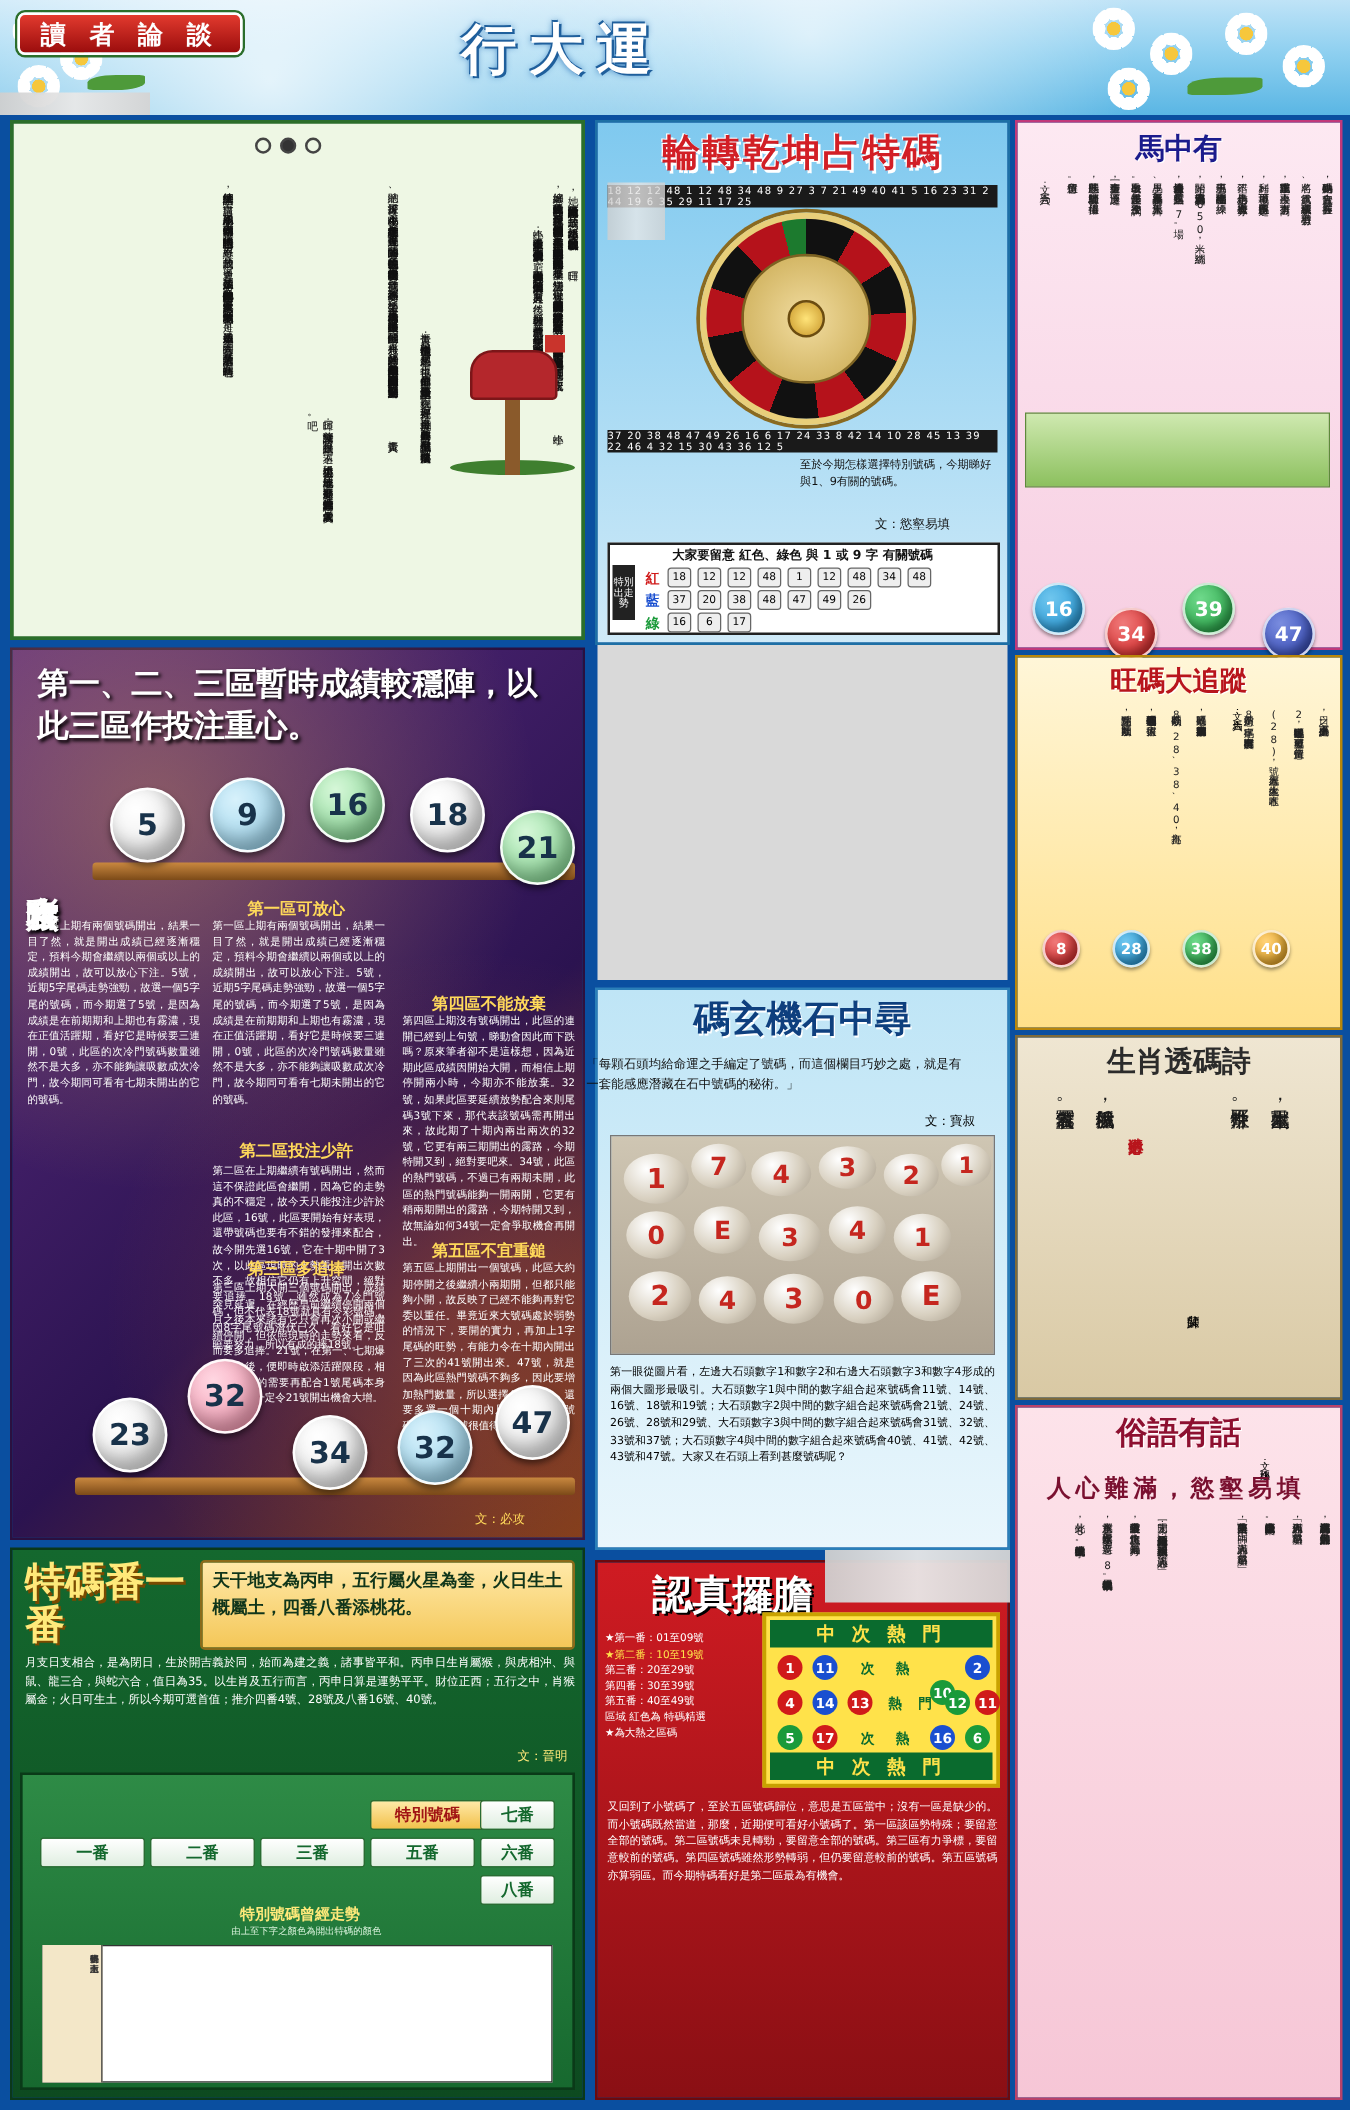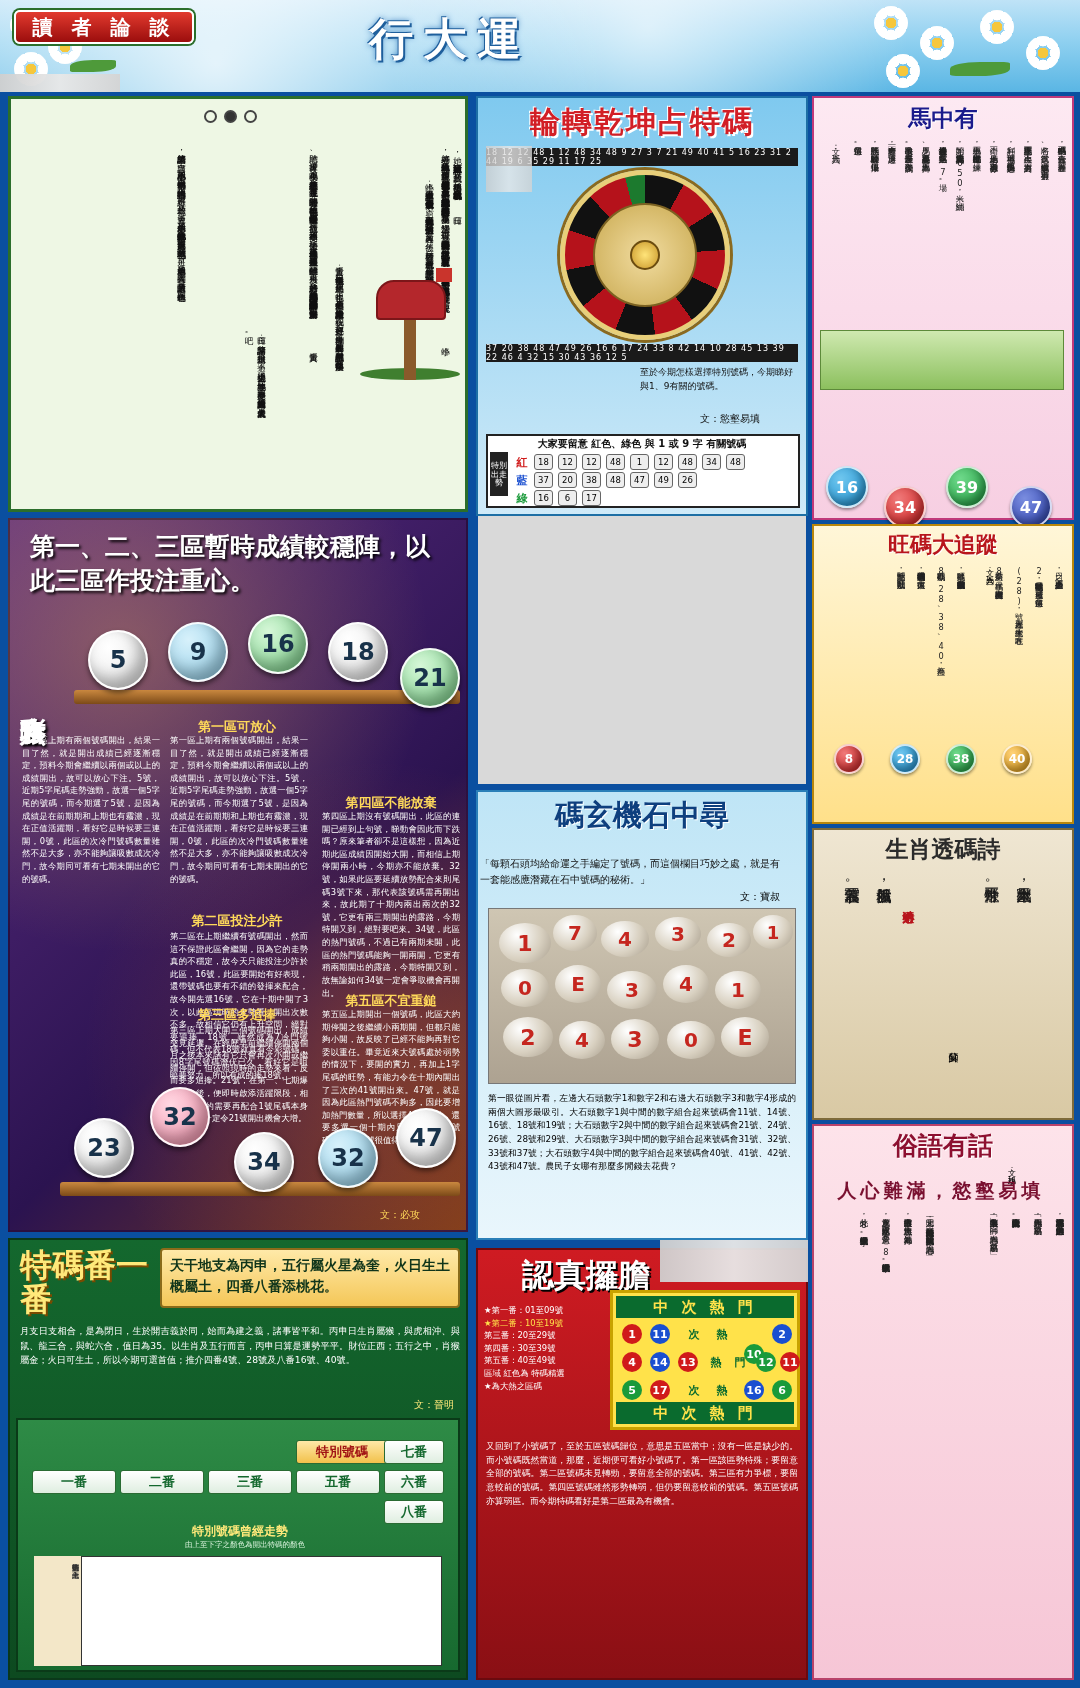--- a/index.html
+++ b/index.html
@@ -130,21 +130,21 @@
      box-shadow:inset -7px -9px 14px rgba(0,0,0,.3),0 3px 5px rgba(0,0,0,.5);}
   .stratCol{position:absolute;width:138px;font-size:8.4px;line-height:1.5;color:#fff;text-align:justify;}
   .stratH{color:#ffd95a;font-size:13px;font-weight:bold;text-align:center;margin:6px 0 3px;}
   #stratAuthor{left:380px;top:1208px;font-size:10px;color:#ffd95a;}
 
   
   #stones{left:476px;top:790px;width:332px;height:450px;
      background:linear-gradient(180deg,#bfe5f6,#e9f6fc);border:2px solid #2a7fb8;}
   #stonesTitle{left:482px;top:796px;width:320px;height:40px;font-size:29px;font-weight:bold;
      color:#0e3f7e;font-family:"DejaVu Serif","Liberation Serif",serif;text-shadow:1px 1px 0 #fff;}
-  #stonesQuote{left:480px;top:844px;width:308px;font-size:10px;line-height:1.6;color:#111;margin-top:12px;}
+  #stonesQuote{left:469px;top:844px;width:308px;font-size:10px;line-height:1.6;color:#111;}
   #stonesAuthor{left:740px;top:890px;font-size:10px;}
   #stonePic{left:488px;top:908px;width:308px;height:176px;border:1px solid #777;
      background:linear-gradient(180deg,#cfc6b3,#ada291);overflow:hidden;}
   .st{position:absolute;border-radius:50%;
       background:radial-gradient(circle at 35% 30%,#ffffff,#d8d0c0 55%,#a79d8c 100%);
       color:#c5261f;font-weight:bold;display:flex;align-items:center;justify-content:center;}
   #stonesBody{left:488px;top:1092px;width:308px;font-size:8.8px;line-height:1.55;text-align:justify;}
 
   
   #track{left:812px;top:524px;width:262px;height:300px;
@@ -173,21 +173,21 @@
   #sayingBig{left:836px;top:1176px;width:210px;height:30px;font-size:19px;font-weight:bold;
      color:#7a1030;letter-spacing:4px;}
   .sayCol{position:absolute;top:1212px;width:15px;font-size:8.4px;line-height:1.25;color:#222;}
 
   
   #fan{left:8px;top:1238px;width:460px;height:442px;
      background:linear-gradient(180deg,#14682e,#0d4a20);border:2px solid #0a381a;}
   #fanTitle{left:20px;top:1248px;width:130px;height:70px;font-size:32px;font-weight:bold;
      color:#ffe97a;line-height:1.05;font-family:"DejaVu Serif","Liberation Serif",serif;
      text-shadow:2px 2px 0 #7a4a00;}
-  #fanBanner{left:160px;top:1248px;width:300px;height:60px;
+  #fanBanner{left:160px;top:1248px;width:300px;height:72px;
      background:linear-gradient(180deg,#ffe9a8,#f4c758);border:2px solid #8a6b1a;border-radius:4px;
      color:#10351a;font-size:14px;line-height:1.5;padding:5px 8px;font-weight:bold;}
   #fanText{left:20px;top:1324px;width:440px;font-size:9.2px;line-height:1.6;color:#fff;text-align:justify;}
   #fanAuthor{left:414px;top:1398px;font-size:10px;color:#ffe97a;}
   #fanBoard{left:16px;top:1418px;width:444px;height:254px;
      background:linear-gradient(180deg,#2e8b46,#17692f);border:2px solid #0a3a18;}
   .fanCell{position:absolute;height:24px;background:linear-gradient(180deg,#fff,#dfeee0);
      border:1px solid #2a6b33;border-radius:3px;font-size:13px;font-weight:bold;color:#14682e;
      display:flex;align-items:center;justify-content:center;}
   #fanSpecial{background:linear-gradient(180deg,#ffe9a8,#f2c14b);color:#a11414;}
@@ -368,21 +368,21 @@
   <div class="st" style="left:66px;top:56px;width:46px;height:38px;font-size:20px;">E</div>
   <div class="st" style="left:118px;top:62px;width:50px;height:38px;font-size:20px;">3</div>
   <div class="st" style="left:174px;top:56px;width:46px;height:38px;font-size:20px;">4</div>
   <div class="st" style="left:226px;top:62px;width:46px;height:38px;font-size:20px;">1</div>
   <div class="st" style="left:14px;top:108px;width:50px;height:40px;font-size:22px;">2</div>
   <div class="st" style="left:70px;top:112px;width:46px;height:38px;font-size:20px;">4</div>
   <div class="st" style="left:122px;top:110px;width:48px;height:40px;font-size:22px;">3</div>
   <div class="st" style="left:178px;top:112px;width:48px;height:38px;font-size:20px;">0</div>
   <div class="st" style="left:232px;top:108px;width:48px;height:40px;font-size:22px;">E</div>
 </div>
-<div class="abs" id="stonesBody">第一眼從圖片看，左邊大石頭數字1和數字2和右邊大石頭數字3和數字4形成的兩個大圖形最吸引。大石頭數字1與中間的數字組合起來號碼會11號、14號、16號、18號和19號；大石頭數字2與中間的數字組合起來號碼會21號、24號、26號、28號和29號、大石頭數字3與中間的數字組合起來號碼會31號、32號、33號和37號；大石頭數字4與中間的數字組合起來號碼會40號、41號、42號、43號和47號。農民子女哪有那麼多閒錢去花費？</div>
+<div class="abs" id="stonesBody">第一眼從圖片看，左邊大石頭數字1和數字2和右邊大石頭數字3和數字4形成的兩個大圖形最吸引。大石頭數字1與中間的數字組合起來號碼會11號、14號、16號、18號和19號；大石頭數字2與中間的數字組合起來號碼會21號、24號、26號、28號和29號、大石頭數字3與中間的數字組合起來號碼會31號、32號、33號和37號；大石頭數字4與中間的數字組合起來號碼會40號、41號、42號、43號和47號。大家又在石頭上看到甚麼號碼呢？</div>
 
 <div class="abs" id="track"></div>
 <div class="abs ctr" id="trackTitle">旺碼大追蹤</div>
 <div class="abs vert" id="trackAuthor">文：馬六合</div>
 <div class="abs vert trackCol" style="left:1050px;height:162px;">之日，廣木之碼必不可少。</div>
 <div class="abs vert trackCol" style="left:1030px;height:162px;">2字頭號碼最近極旺，可望再發威，值得留意。</div>
 <div class="abs vert trackCol" style="left:1010px;height:162px;">(28)號，五行屬木、木能生火，在木旺</div>
 <div class="abs vert trackCol" style="left:990px;height:162px;">不妨留意8字尾碼，有機會再度開出。</div>
 <div class="abs vert trackCol" style="left:952px;height:162px;">旺碼追蹤，有助大家掌握最新號碼動向，</div>
 <div class="abs vert trackCol" style="left:932px;height:162px;">今期旺碼以8、28、38、40為主打，</div>

